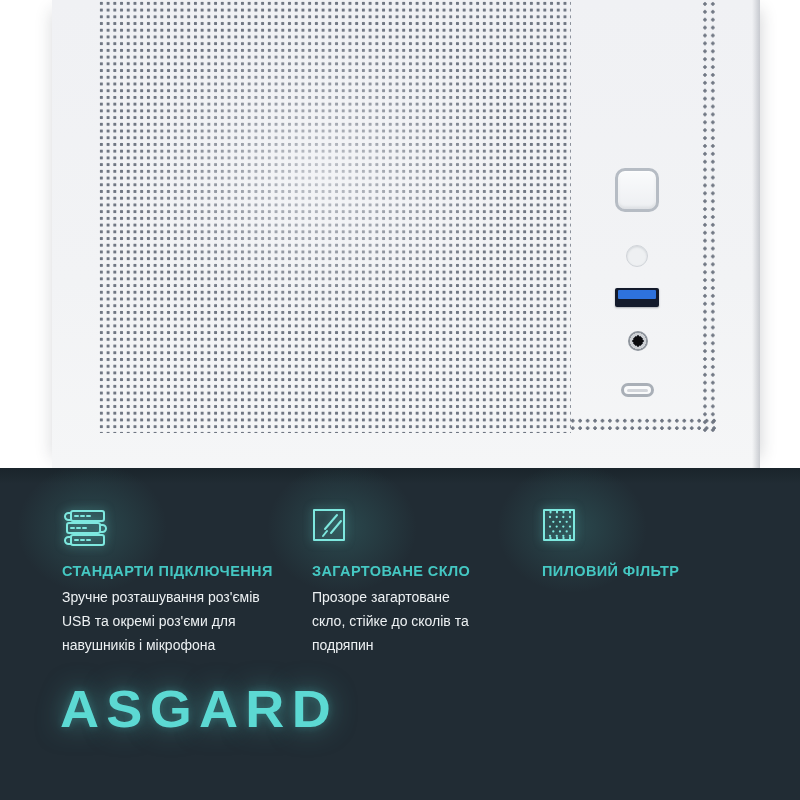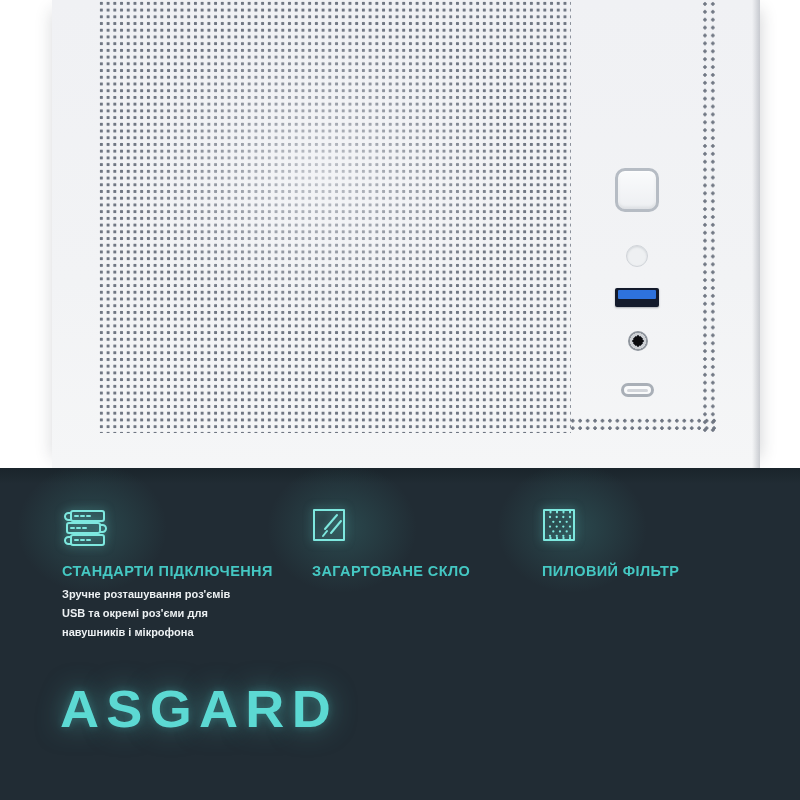--- a/index.html
+++ b/index.html
@@ -81,21 +81,21 @@
     content:"";position:absolute;left:-45px;top:-45px;width:150px;height:130px;border-radius:50%;
     background:radial-gradient(closest-side, rgba(90,222,212,.16), rgba(90,222,212,0));
   }
   .icon-wrap svg{position:relative;filter:drop-shadow(0 0 5px rgba(110,232,221,.5));}
   .ic{stroke:var(--icon-teal);fill:none;stroke-width:2;stroke-linecap:round;stroke-linejoin:round;}
   .fd{fill:var(--icon-teal);stroke:none;}
   .feature h3{
     color:var(--accent);font-size:14.5px;font-weight:bold;letter-spacing:.4px;
     margin-bottom:6px;white-space:nowrap;
   }
-  .feature p{font-size:11px;line-height:19px;white-space:pre-line;color:#edf1f3;font-weight:bold;}
+  .feature p{font-size:14px;line-height:24px;white-space:pre-line;color:#edf1f3;}
   .logo{
     position:absolute;left:60px;top:218px;
     font-size:52px;font-weight:bold;line-height:46px;letter-spacing:7px;
     color:var(--logo-teal);transform:scaleX(1.04);transform-origin:left;
     text-shadow:0 0 26px rgba(92,217,211,.5), 0 0 8px rgba(92,217,211,.25);
   }
 </style>
 </head>
 <body>
 
@@ -149,20 +149,23 @@
   <div class="feature f2">
     <div class="icon-wrap">
       <svg viewBox="0 0 34 34" width="34" height="34">
         <rect class="ic" x="2" y="2" width="30" height="30"></rect>
         <line class="ic" x1="13" y1="21" x2="25" y2="7"></line>
         <line class="ic" x1="19" y1="25" x2="29" y2="13"></line>
         <line class="ic" x1="11" y1="28" x2="15" y2="23"></line>
       </svg>
     </div>
     <h3>ЗАГАРТОВАНЕ СКЛО</h3>
+    <p>Прозоре загартоване
+скло, стійке до сколів та
+подряпин</p>
   </div>
 
   <div class="feature f3">
     <div class="icon-wrap">
       <svg viewBox="0 0 34 34" width="34" height="34">
         <rect class="ic" x="2" y="2" width="30" height="30"></rect>
         <line class="ic" x1="8.5" y1="2" x2="8.5" y2="4.5"></line>
         <line class="ic" x1="15" y1="2" x2="15" y2="4.5"></line>
         <line class="ic" x1="21.5" y1="2" x2="21.5" y2="4.5"></line>
         <line class="ic" x1="28" y1="2" x2="28" y2="4.5"></line>

